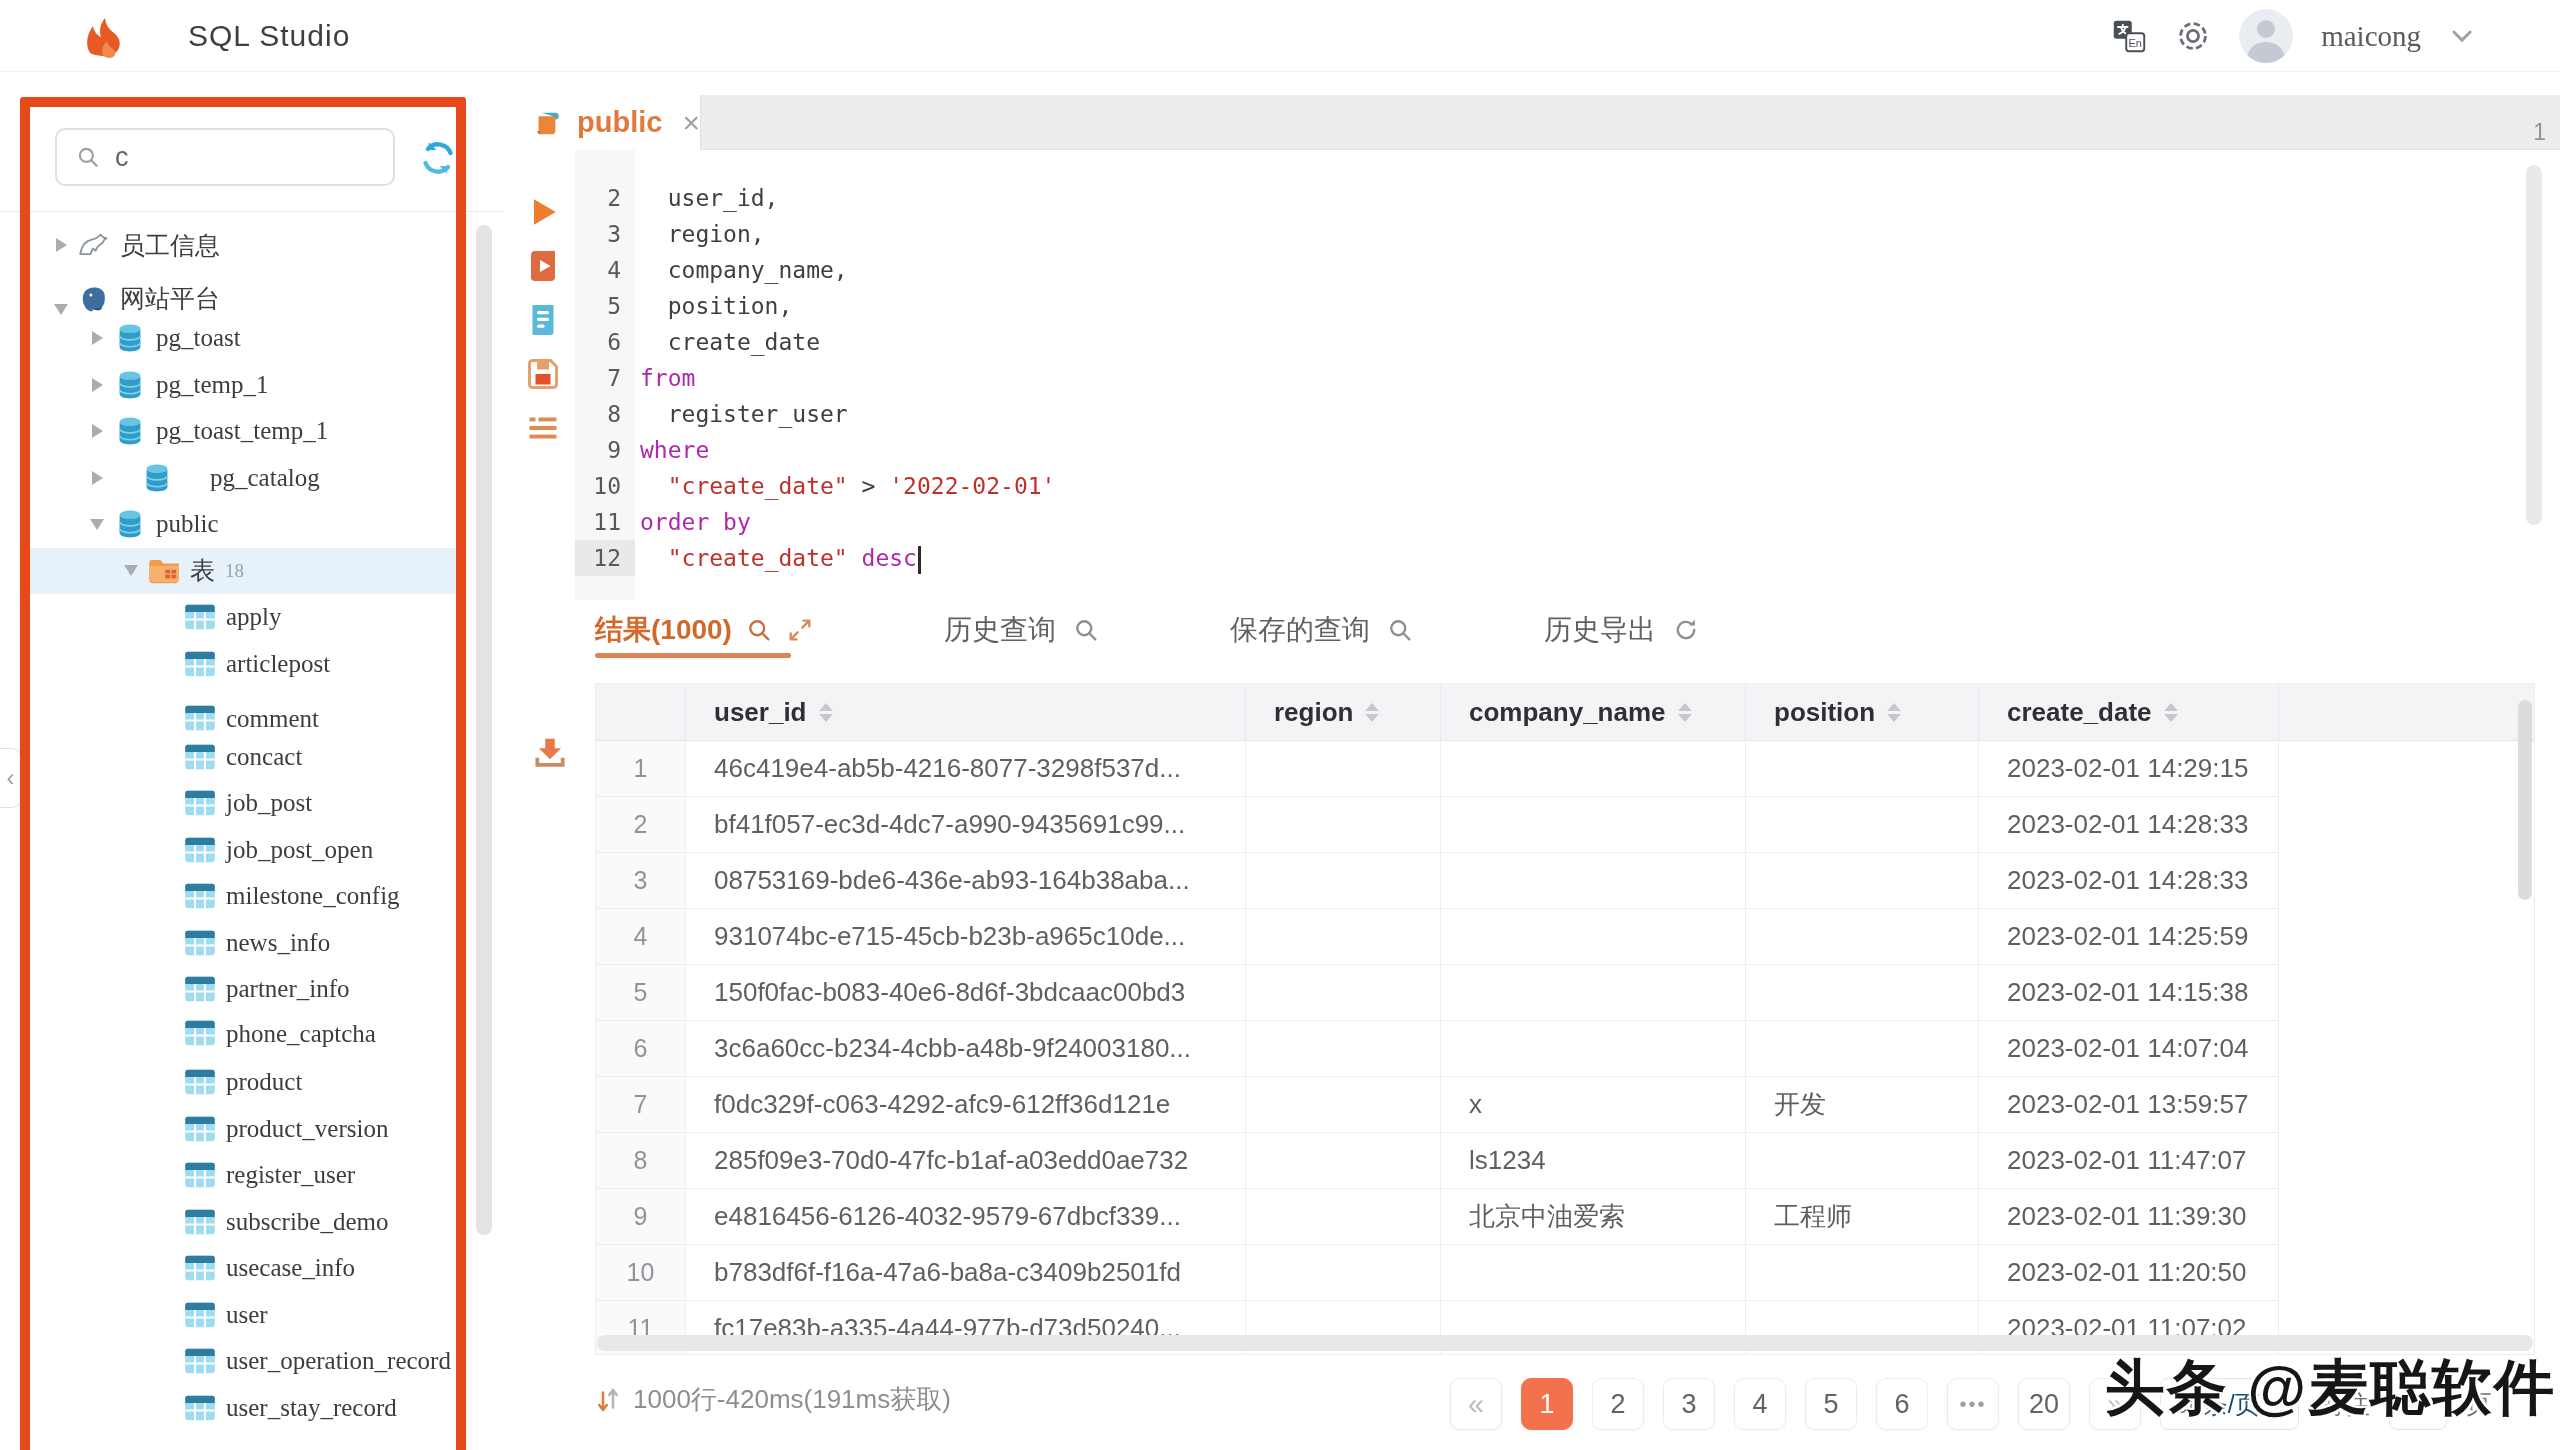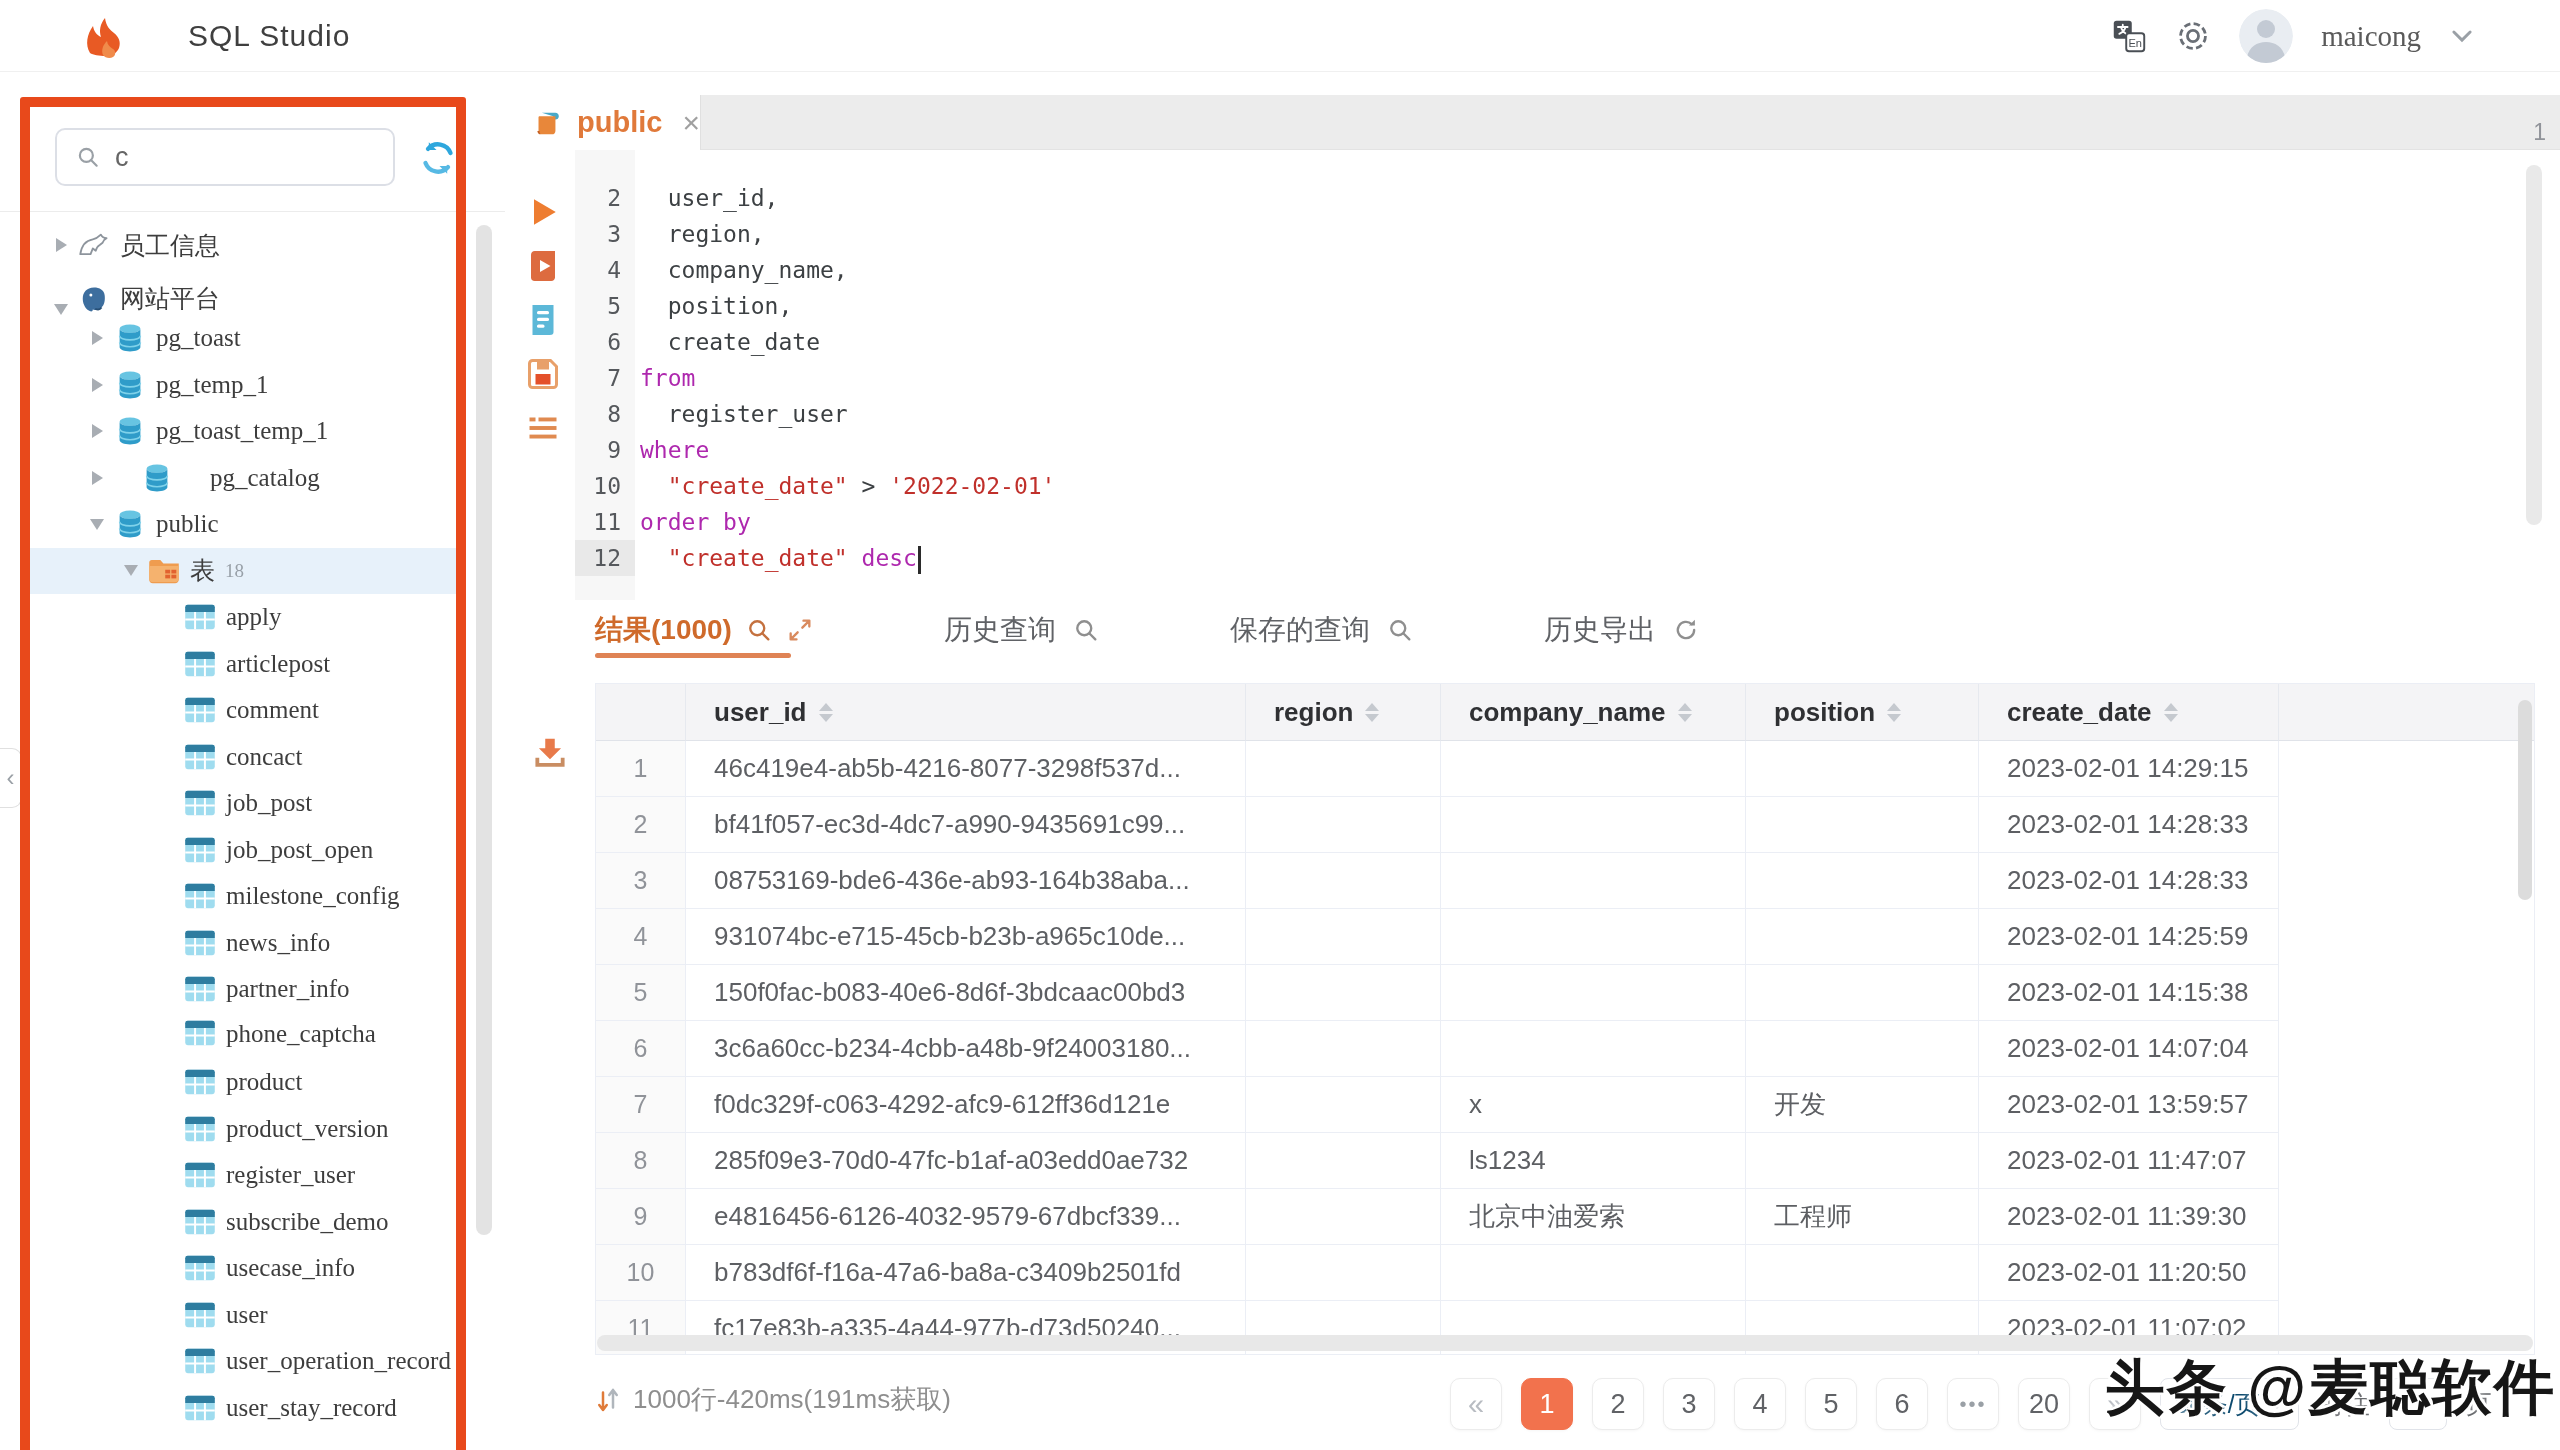--- a/index.html
+++ b/index.html
@@ -298,21 +298,21 @@
           <span class="exp"></span>
           <span class="icn t-icn">
             <svg viewBox="0 0 26 22">
               <rect x="1" y="1" width="24" height="20" rx="2" fill="#9fdcef"></rect>
               <path d="M1 3a2 2 0 0 1 2-2h20a2 2 0 0 1 2 2v4H1z" fill="#2e7da0"></path>
               <path d="M1 13h24M9 7v14M17 7v14" stroke="#fff" stroke-width="1.6"></path>
             </svg>
           </span>
           <span class="tlabel">articlepost</span>
         </div>
-        <div class="trow" style="top: 465px; padding-left: 128px;">
+        <div class="trow" style="top: 465px; padding-left: 128px; align-items: flex-end;">
           <span class="exp"></span>
           <span class="icn t-icn">
             <svg viewBox="0 0 26 22">
               <rect x="1" y="1" width="24" height="20" rx="2" fill="#9fdcef"></rect>
               <path d="M1 3a2 2 0 0 1 2-2h20a2 2 0 0 1 2 2v4H1z" fill="#2e7da0"></path>
               <path d="M1 13h24M9 7v14M17 7v14" stroke="#fff" stroke-width="1.6"></path>
             </svg>
           </span>
           <span class="tlabel">comment</span>
         </div>

